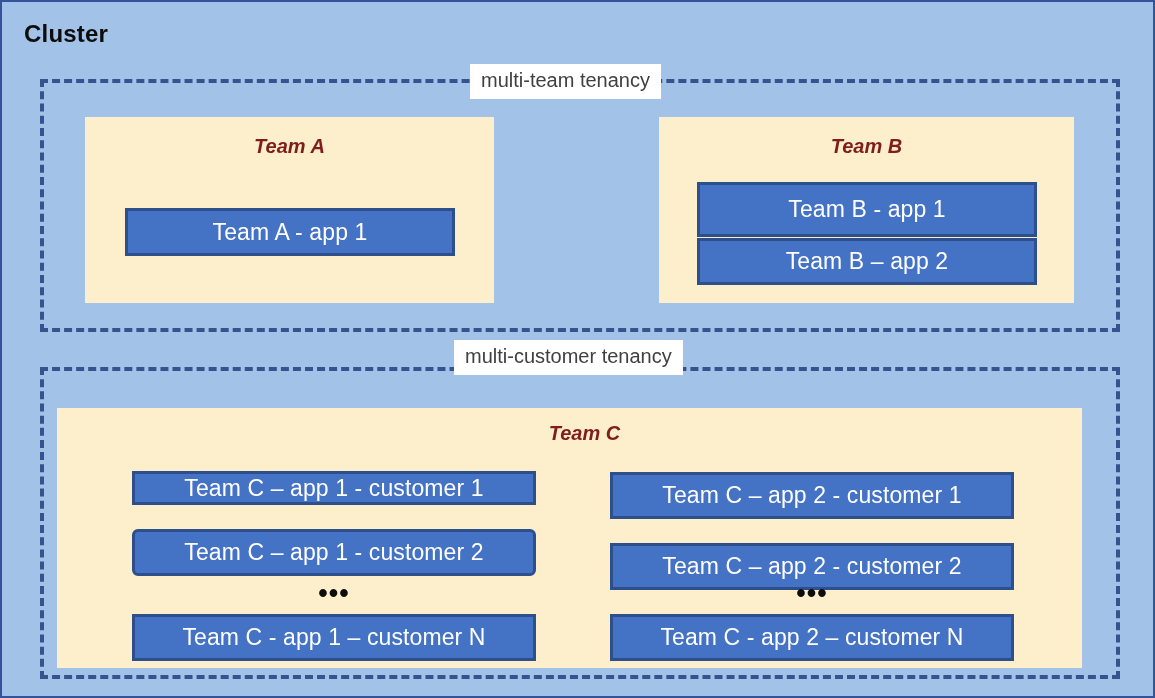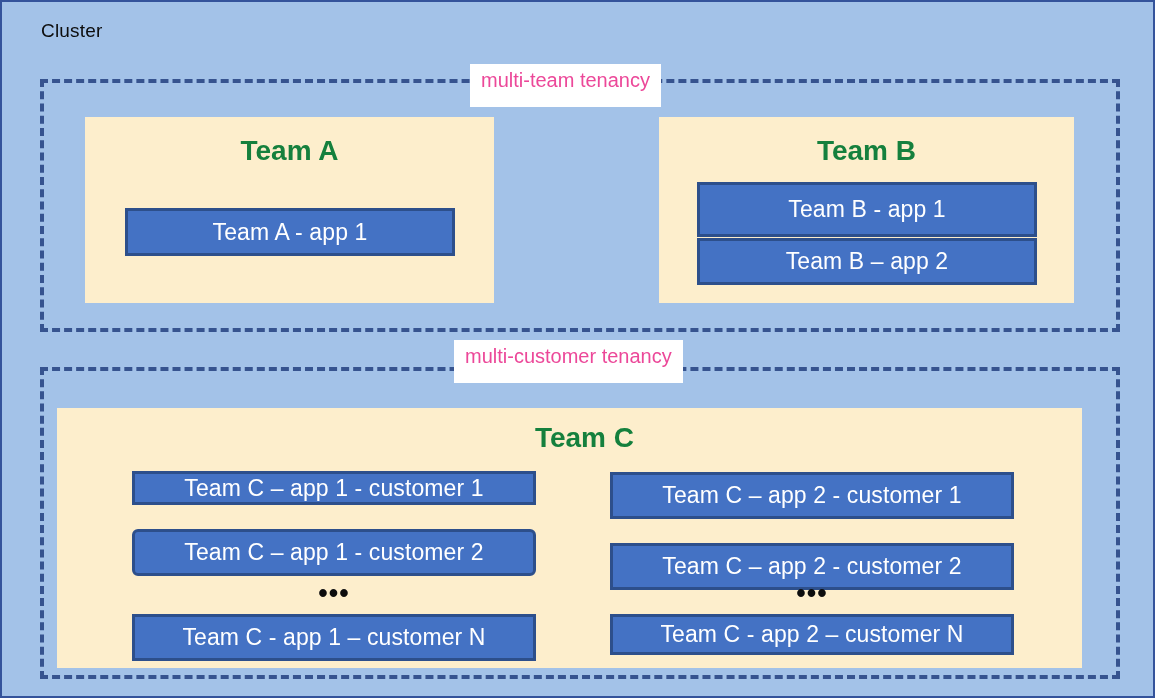--- a/index.html
+++ b/index.html
@@ -17,24 +17,24 @@
     height: 698px;
     box-sizing: border-box;
     background: #a3c2e8;
     border: 2px solid #34539b;
     overflow: hidden;
   }
 
   
   .cluster-title {
     position: absolute;
-    left: 39px;
+    left: 22px;
     top: 18px;
-    font-size: 19px;
-    font-weight: normal;
+    font-size: 24px;
+    font-weight: bold;
     color: #0d0d0d;
     letter-spacing: 0.2px;
     white-space: nowrap;
   }
 
   
   .tenancy-group {
     position: absolute;
     border: 4px dashed #36538f;
     box-sizing: border-box;
@@ -49,24 +49,24 @@
   #group-multi-customer {
     left: 38px;
     top: 365px;
     width: 1080px;
     height: 312px;
   }
 
   .tenancy-label {
     position: absolute;
     background: #ffffff;
-    color: #ec4899;
+    color: #404040;
     font-size: 20px;
     line-height: 1.18;
-    padding: 5px 11px 14px 11px;
+    padding: 5px 11px 6px 11px;
     white-space: nowrap;
     box-sizing: border-box;
   }
   #label-multi-team {
     left: 468px;
     top: 62px;
   }
   #label-multi-customer {
     left: 452px;
     top: 338px;
@@ -76,26 +76,27 @@
   .team-box {
     position: absolute;
     background: #fdeecc;
     box-sizing: border-box;
   }
   #team-a-box { left: 83px;  top: 115px; width: 409px;  height: 186px; }
   #team-b-box { left: 657px; top: 115px; width: 415px;  height: 186px; padding-left: 45px; }
   #team-c-box { left: 55px;  top: 406px; width: 1025px; height: 260px; }
 
   .team-title {
-    font-size: 28px;
+    font-size: 20px;
     font-weight: bold;
-    color: #15803d;
+    color: #7f1d1d;
     text-align: center;
     width: 100%;
     white-space: nowrap;
+    font-style: italic;
   }
   #team-a-title { position: absolute; left: 0; top: 18px; }
   #team-b-title { position: absolute; left: 0; top: 18px; }
   #team-c-title { position: absolute; left: 0; top: 14px; margin-left: 15px; }
 
   
   .app-box {
     position: absolute;
     background: #4472c4;
     border: 3px solid #2d4f8b;
@@ -117,21 +118,21 @@
   #app-b2 { left: 38px; top: 121px; width: 340px; height: 47px; }
 
   
   #app-c1-cust1 { left: 75px; top: 63px;  width: 404px; height: 34px; }
   #app-c1-cust2 { left: 75px; top: 121px; width: 404px; height: 47px; border-radius: 6px; }
   #app-c1-custN { left: 75px; top: 206px; width: 404px; height: 47px; }
 
   
   #app-c2-cust1 { left: 553px; top: 64px;  width: 404px; height: 47px; }
   #app-c2-cust2 { left: 553px; top: 135px; width: 404px; height: 47px; }
-  #app-c2-custN { left: 553px; top: 206px; width: 404px; height: 41px; }
+  #app-c2-custN { left: 553px; top: 206px; width: 404px; height: 47px; }
 
   
   .ellipsis {
     position: absolute;
     font-size: 27px;
     font-weight: bold;
     color: #0d0d0d;
     line-height: 1;
     letter-spacing: 1px;
     white-space: nowrap;

